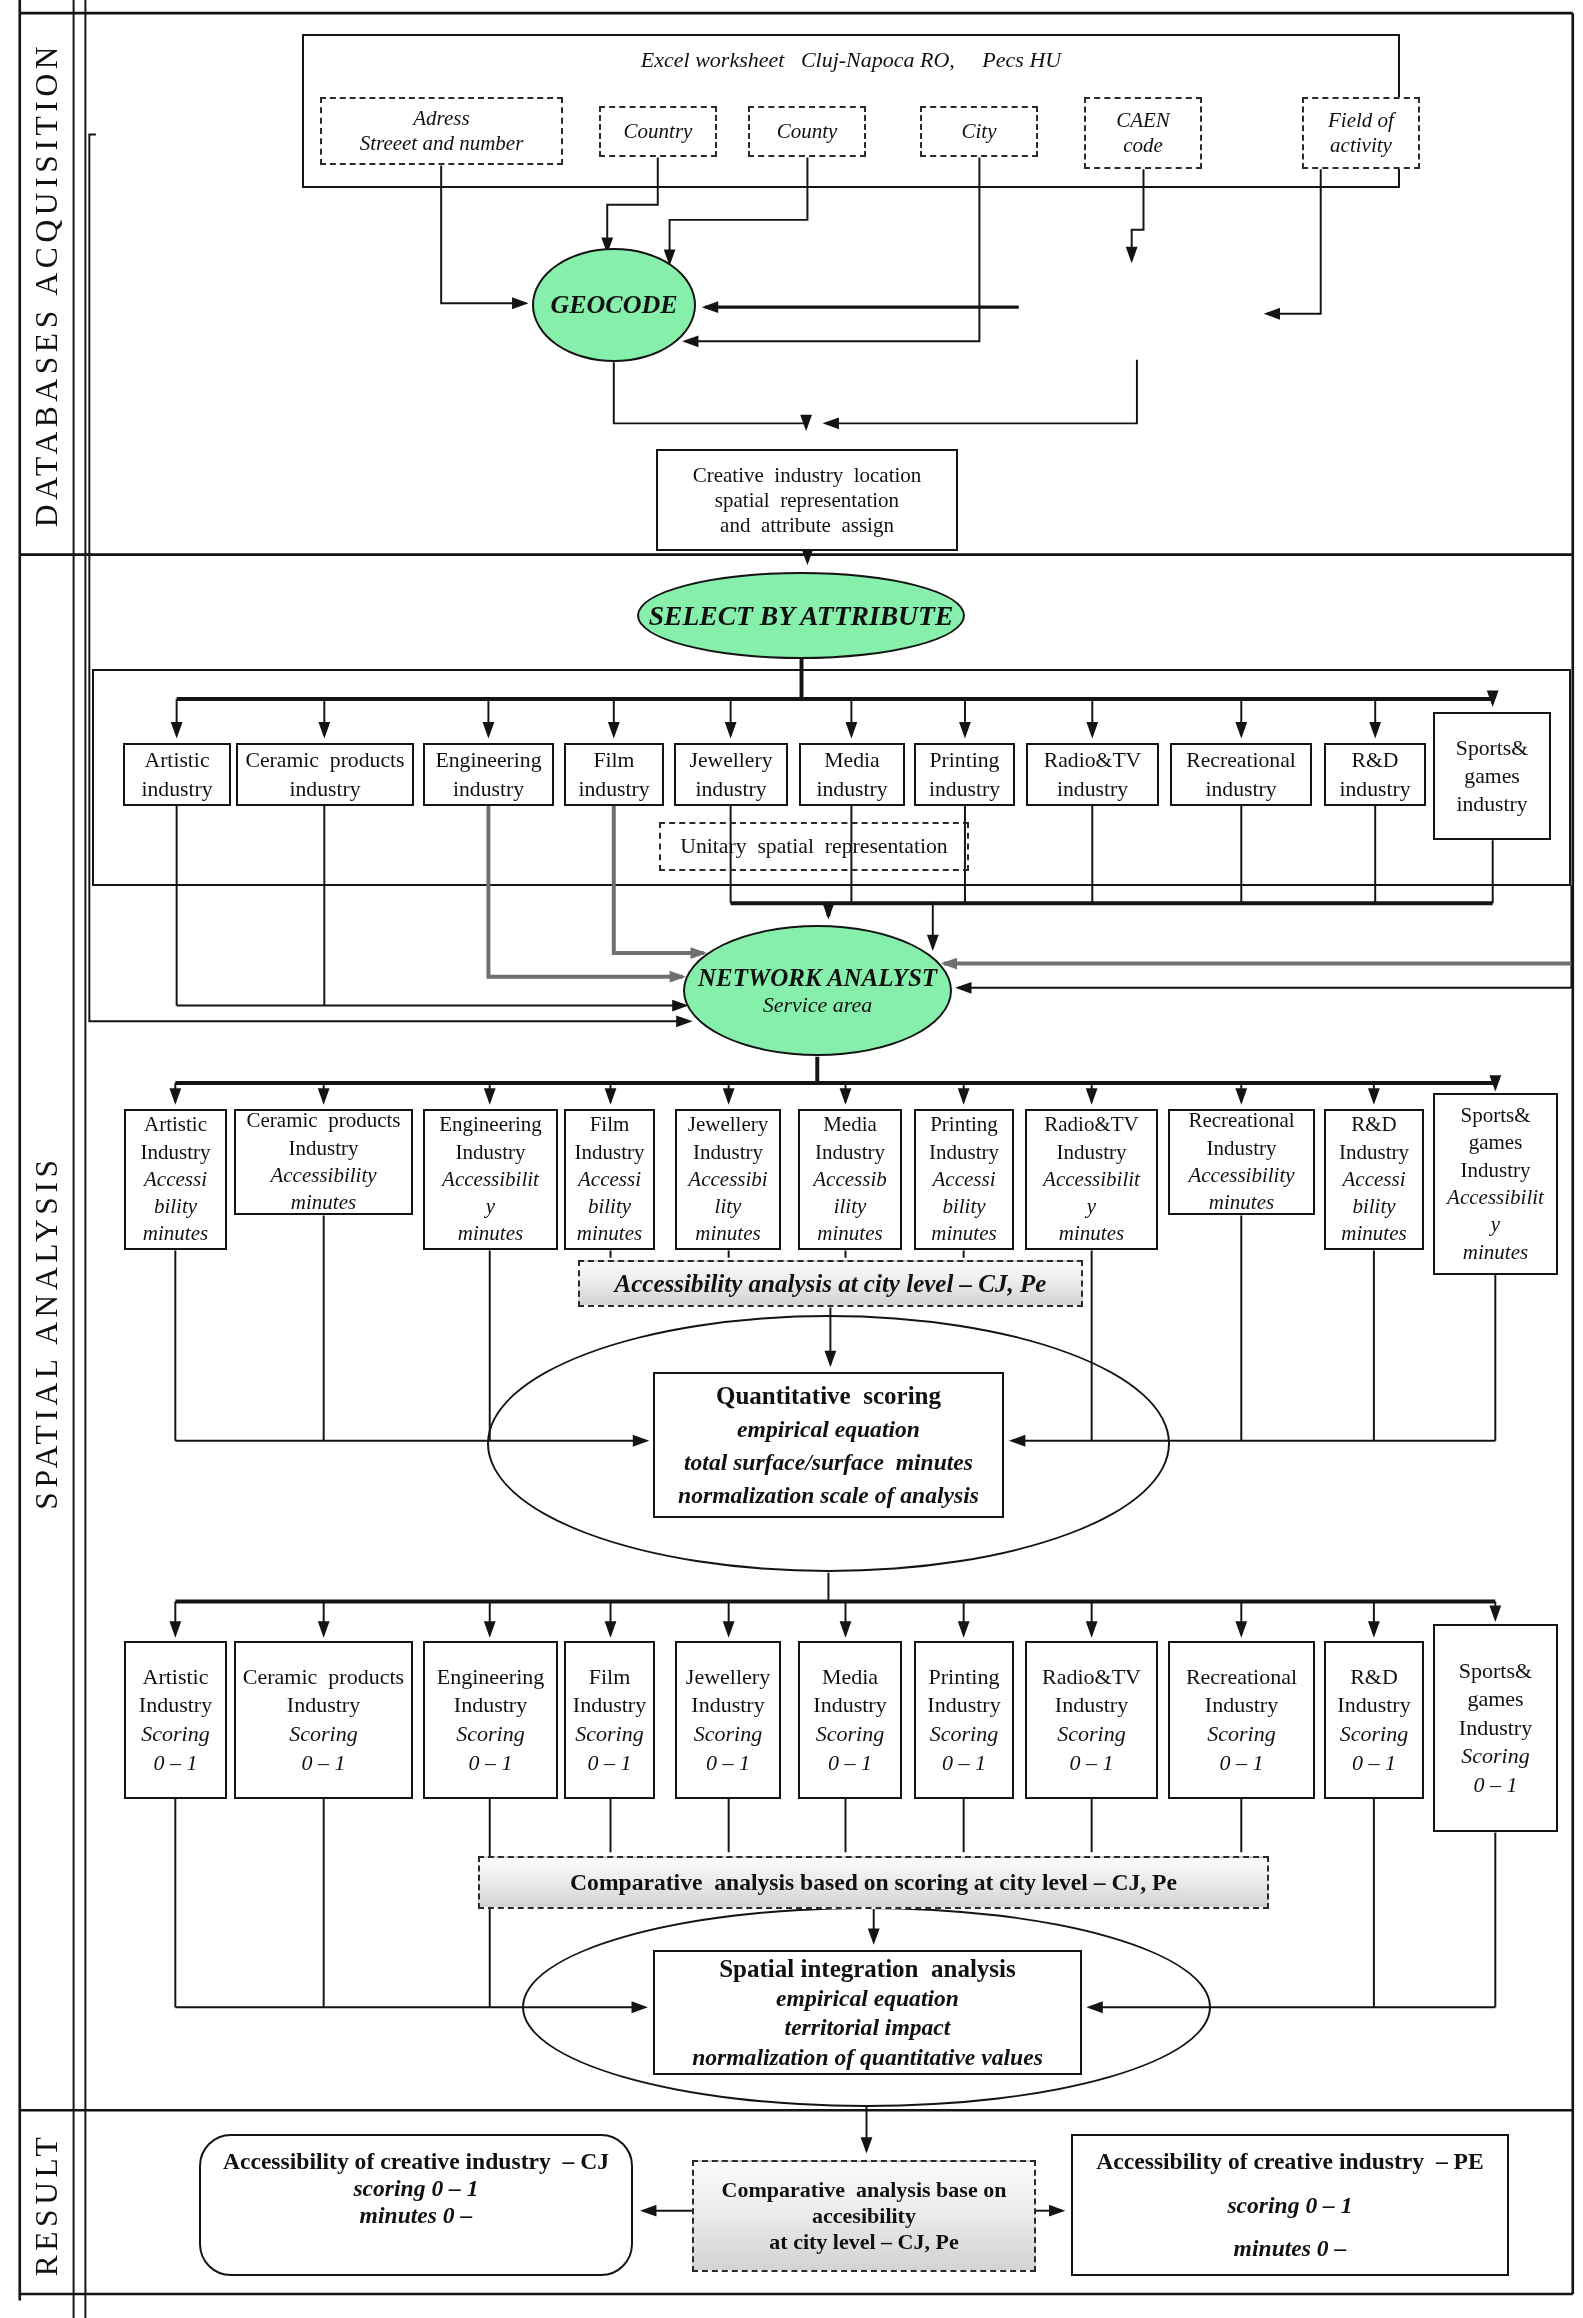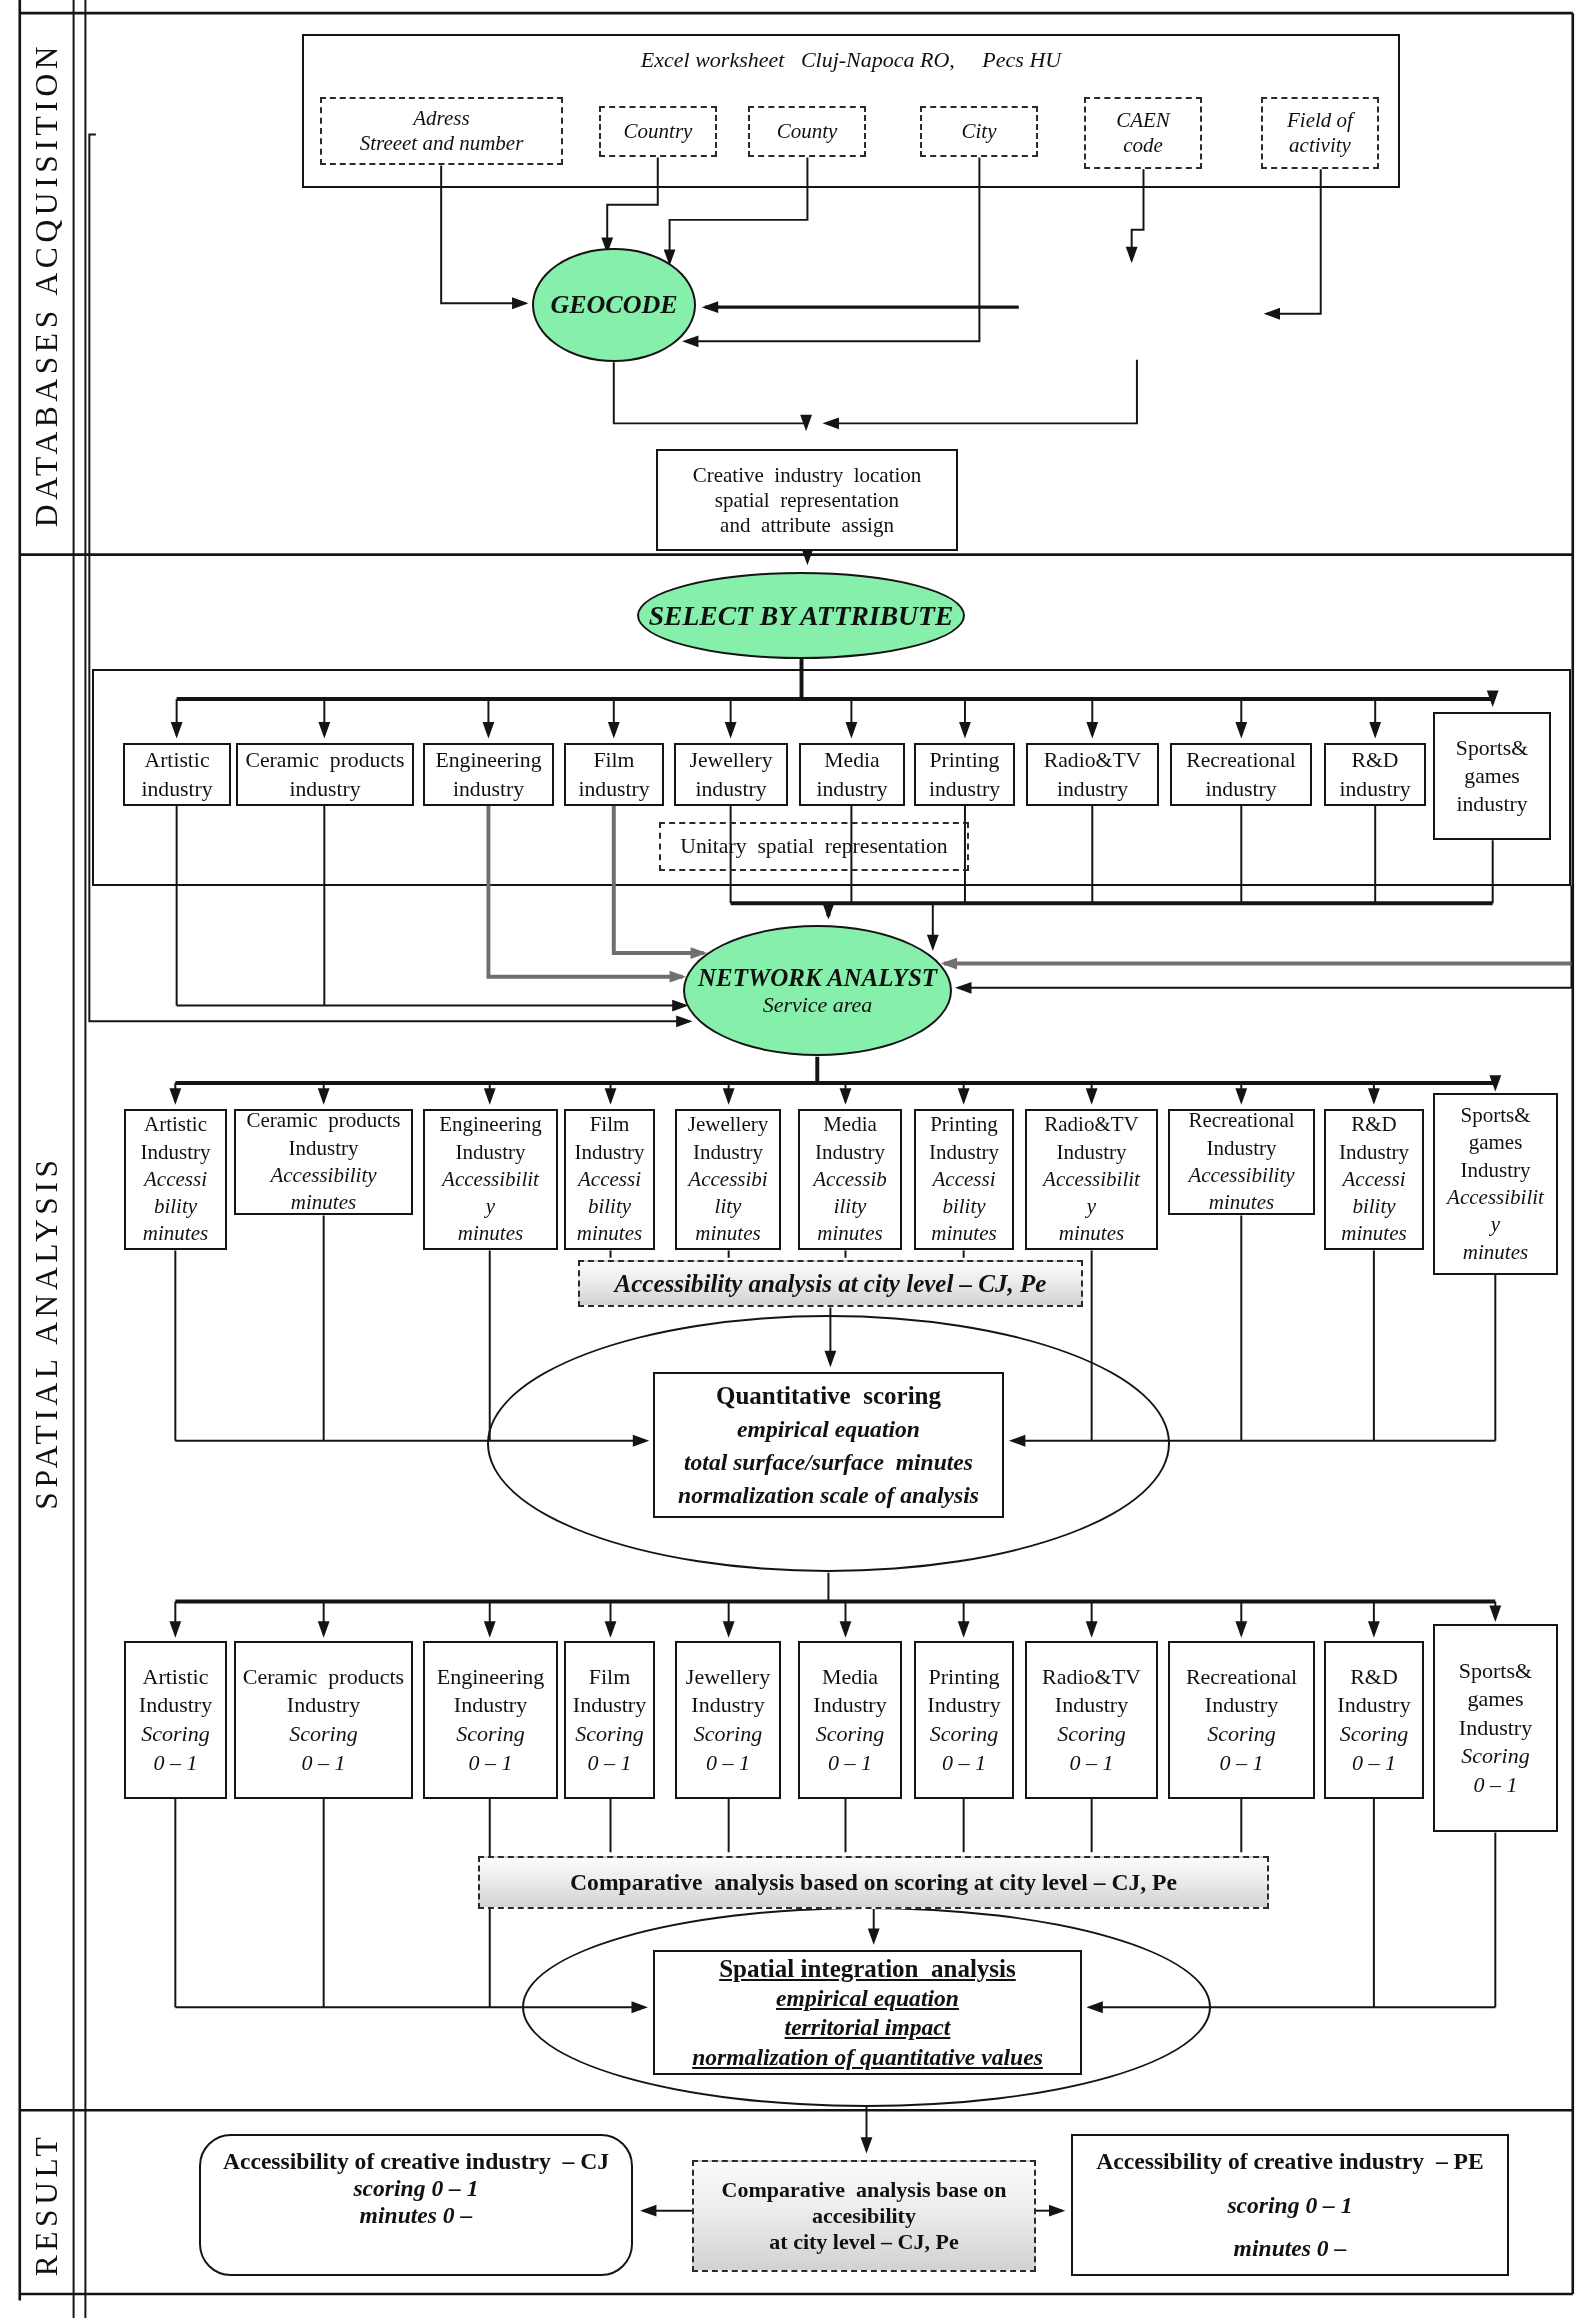--- a/index.html
+++ b/index.html
@@ -162,21 +162,21 @@
   <div class="box dash f32" style="left:748px;top:106px;width:118px;height:51px;">
     <span>County</span>
   </div>
   <div class="box dash f32" style="left:920px;top:106px;width:118px;height:51px;">
     <span>City</span>
   </div>
   <div class="box dash f32" style="left:1084px;top:97px;width:118px;height:72px;">
     <span>CAEN</span>
     <span>code</span>
   </div>
-  <div class="box dash f32" style="left:1261px;top:97px;width:118px;height:72px;font-style:italic;">
+  <div class="box dash f32" style="left:1302px;top:97px;width:118px;height:72px;font-style:italic;">
     <span>Field of</span>
     <span>activity</span>
   </div>
 
   <div class="ellipse bi f40" style="left:532px;top:248px;width:164px;height:114px;">
     <span>GEOCODE</span>
   </div>
 
 
   <div class="box f32" style="left:656px;top:435px;width:302px;height:102px;margin-top:14px;">
@@ -401,21 +401,21 @@
       <span>Industry</span>
     <span class="it">Scoring</span>
       <span class="it">0 – 1</span>
   </div>
 
   <div class="box dot shade" style="left:478px;top:1856px;width:791px;height:53px;font-style:normal;">
     <span class="b f36 pre">Comparative  analysis based on scoring at city level – CJ, Pe</span>
   </div>
 
   <div class="bigellipse" style="left:522px;top:1907px;width:689px;height:200px;"></div>
-  <div class="box" style="left:653px;top:1950px;width:429px;height:125px;text-decoration:underline;">
+  <div class="box" style="left:653px;top:1950px;width:429px;height:125px;">
     <span class="b f38 pre" style="line-height:1.25;">Spatial integration  analysis</span>
     <span class="bi f36" style="line-height:1.25;">empirical equation</span>
     <span class="bi f36" style="line-height:1.25;">territorial impact</span>
     <span class="bi f36" style="line-height:1.25;">normalization of quantitative values</span>
   </div>
 
   <div class="box" style="left:199px;top:2134px;width:434px;height:142px;justify-content:flex-start;padding:11.8px 3.9px;border-radius:32px;">
     <span class="b f36 pre">Accessibility of creative industry  – CJ</span>
     <span class="bi f36">scoring 0 – 1</span>
     <span class="bi f36">minutes 0 –</span>

